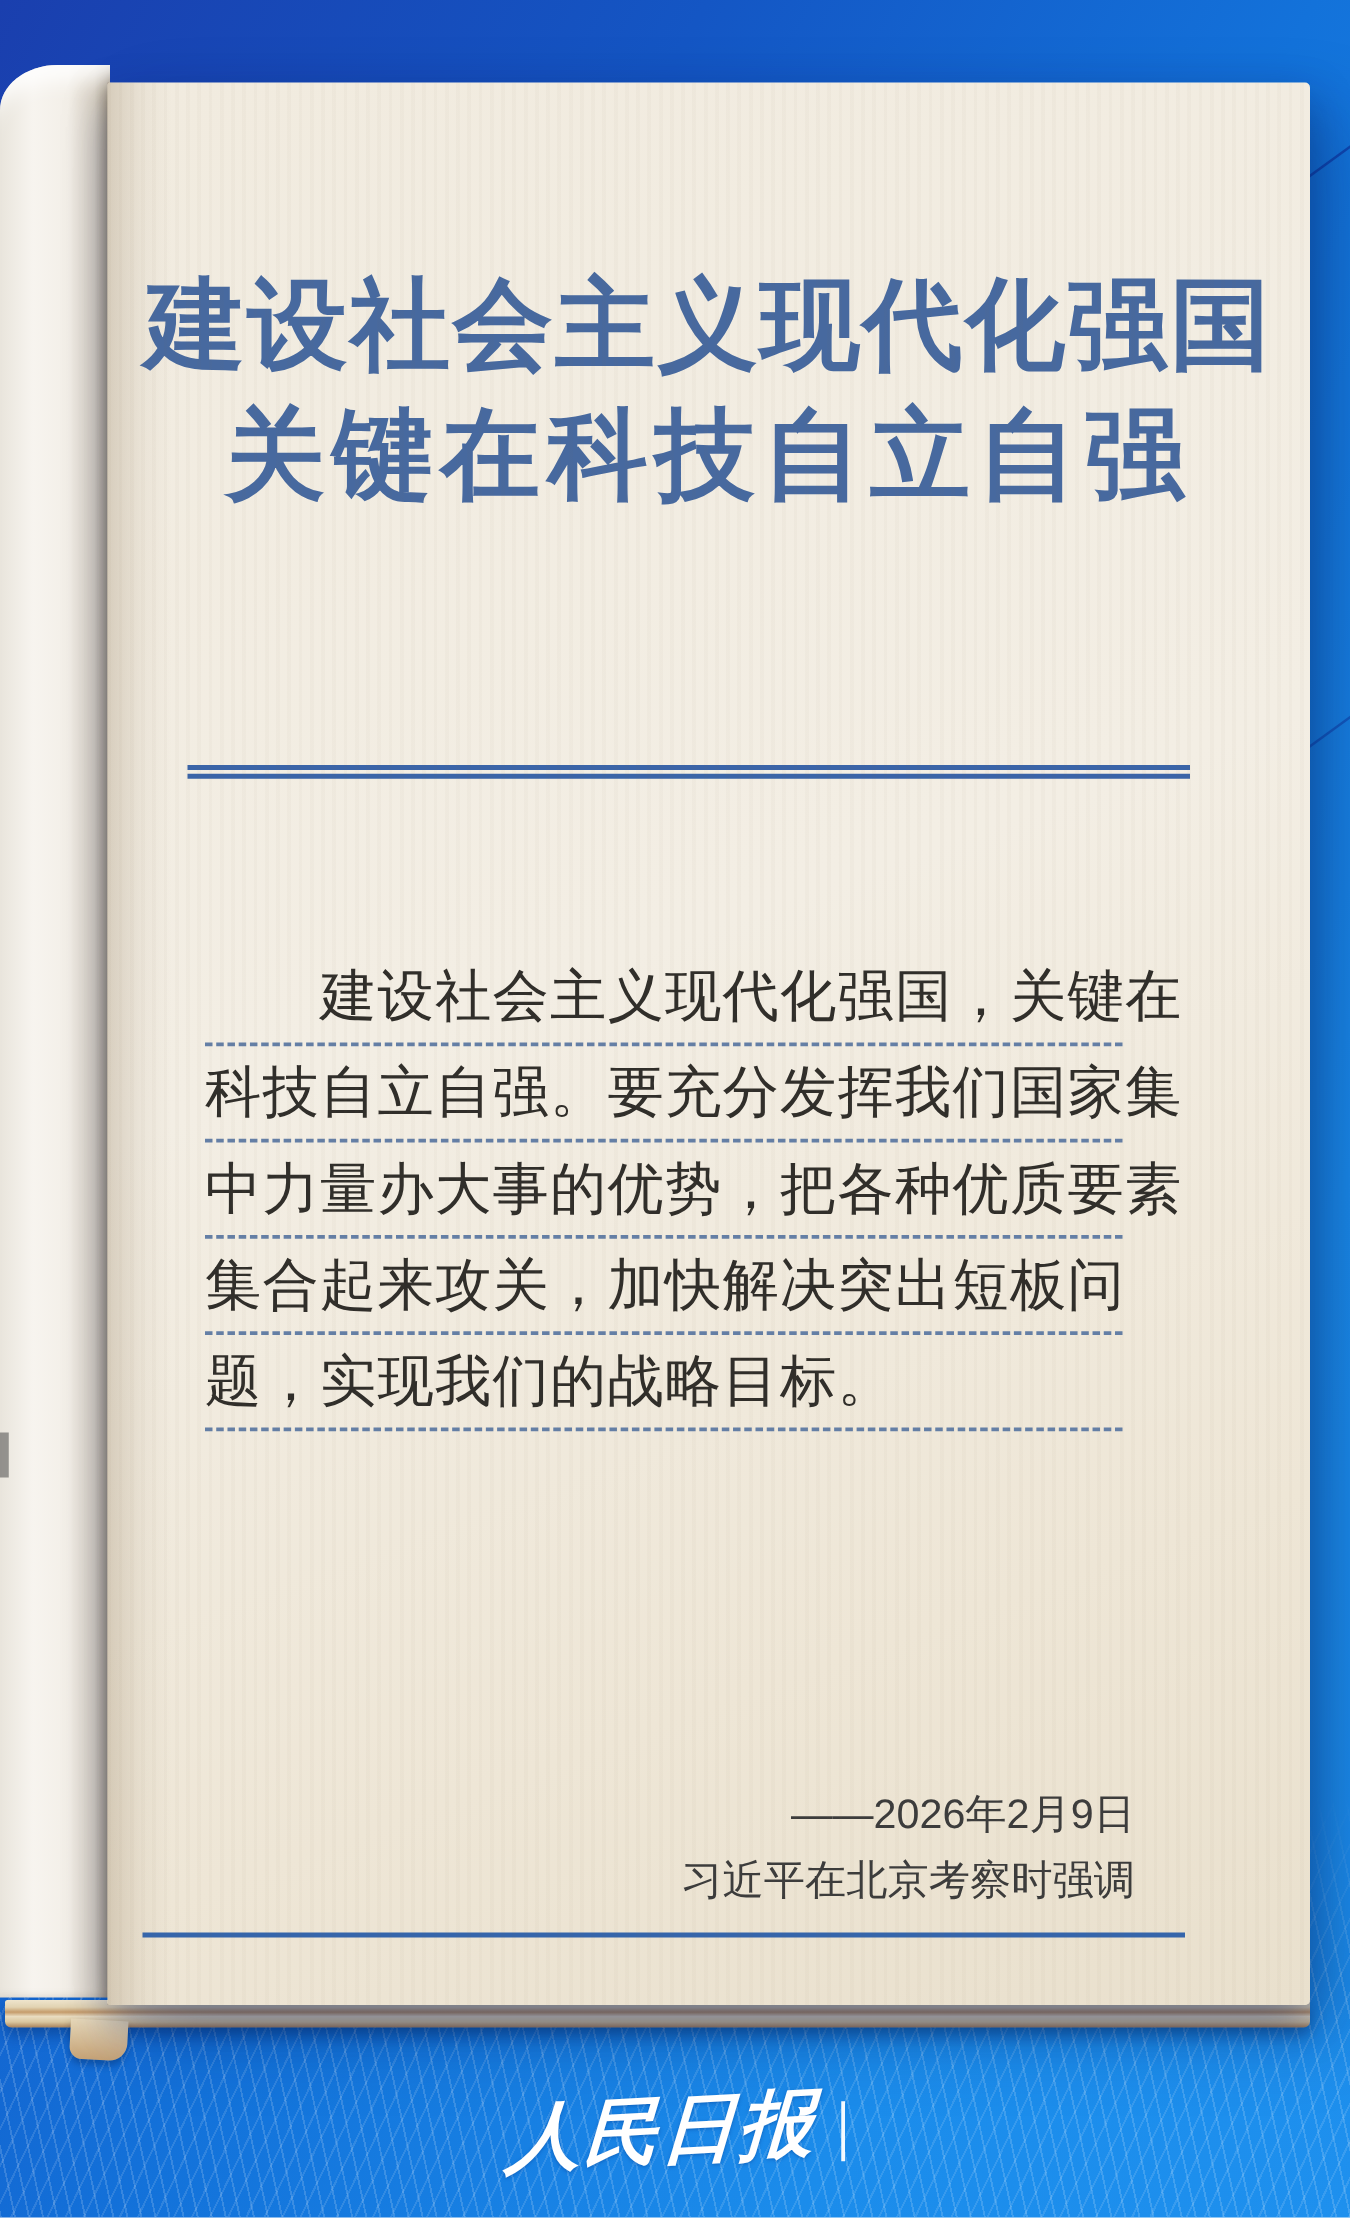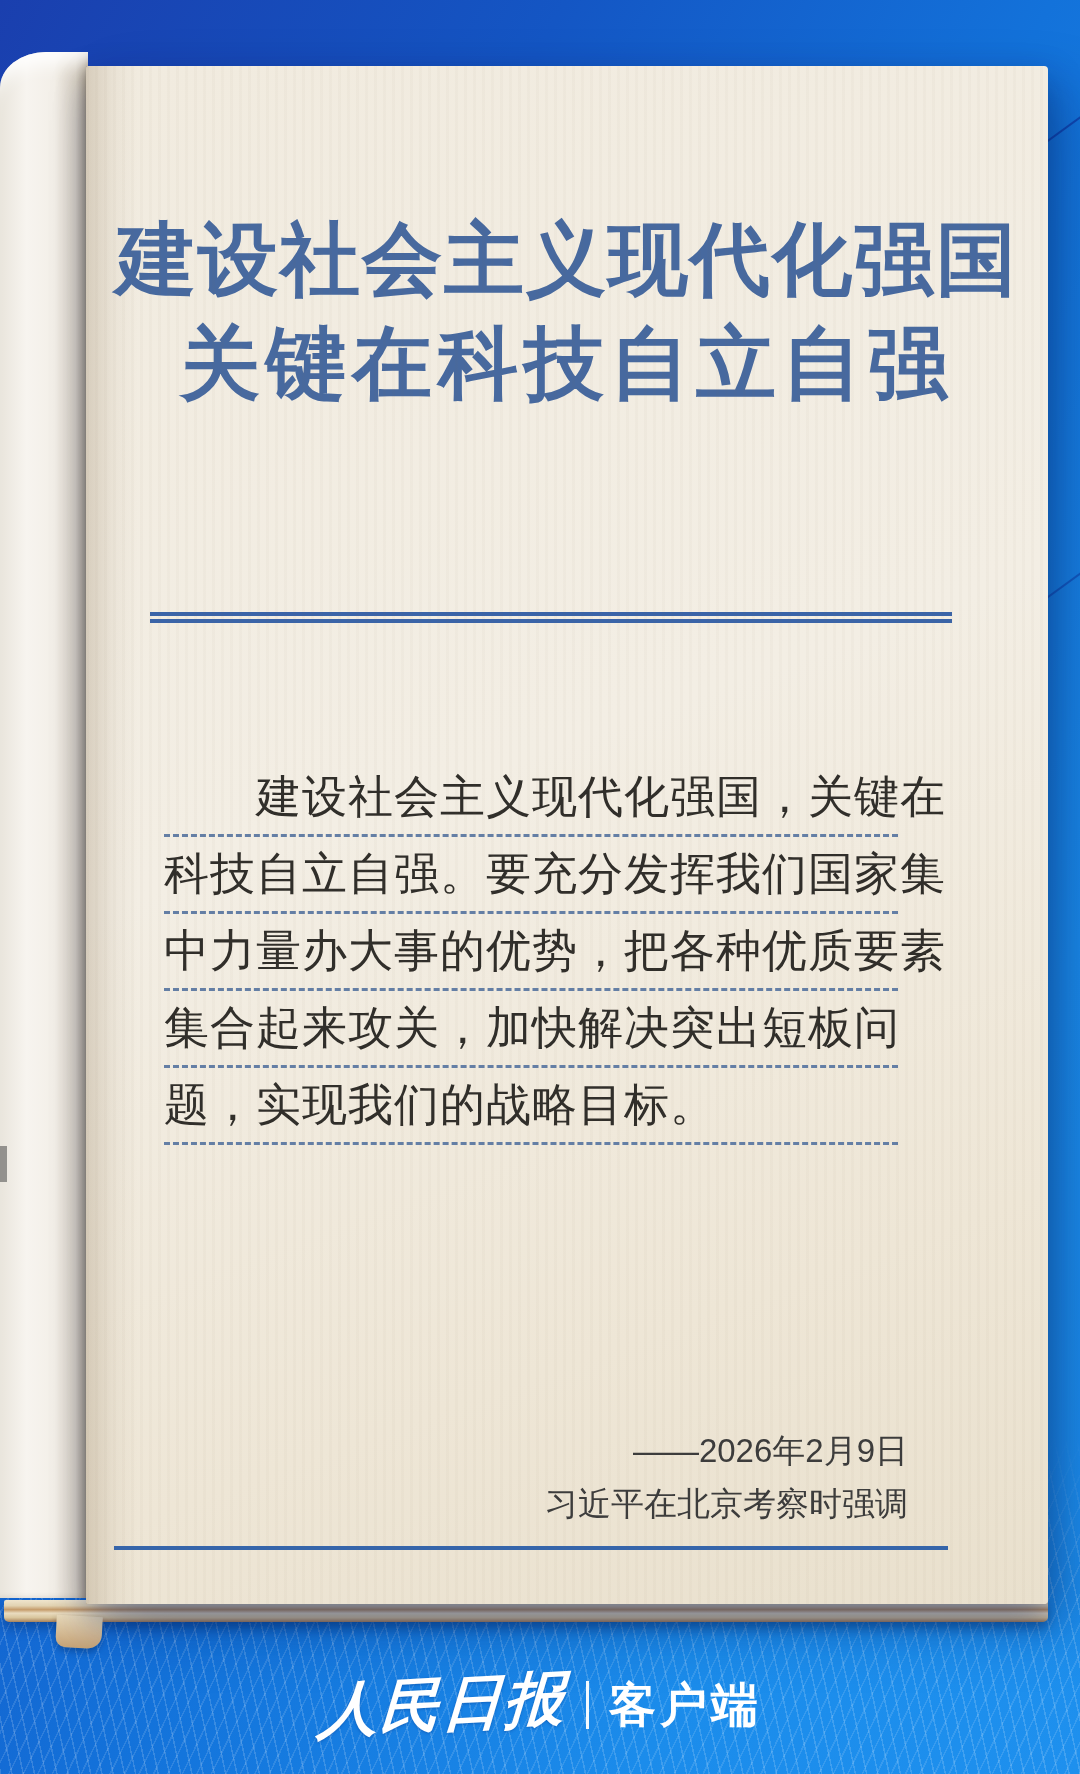--- a/index.html
+++ b/index.html
@@ -105,14 +105,13 @@
     <div>习近平在北京考察时强调</div>
   </div>
 
   <div class="bottom-rule"></div>
 
 </div>
 
 <div class="logo">
   <span class="logo-script">人民日报</span>
   <span class="logo-divider"></span>
-  <span class="logo-suffix">客户端</span>
 </div>
 
 </body></html>

